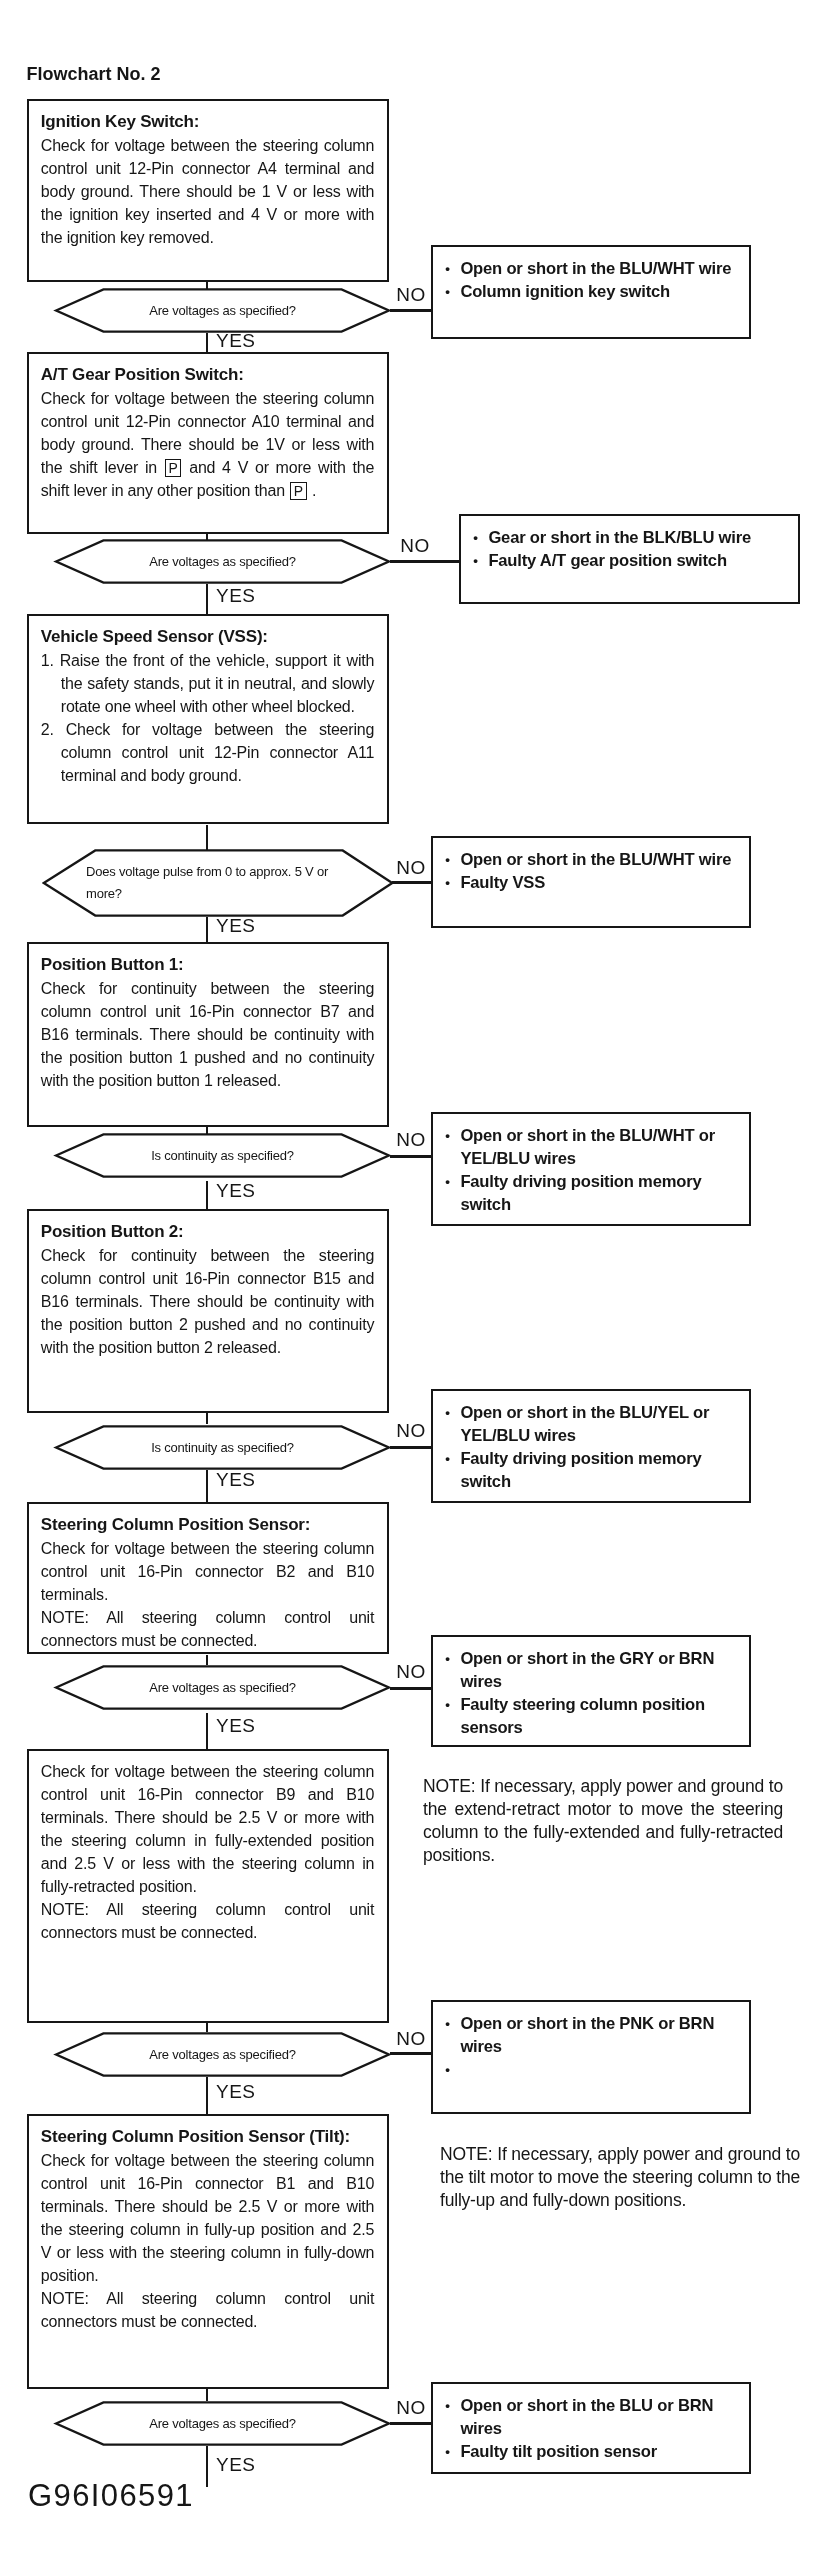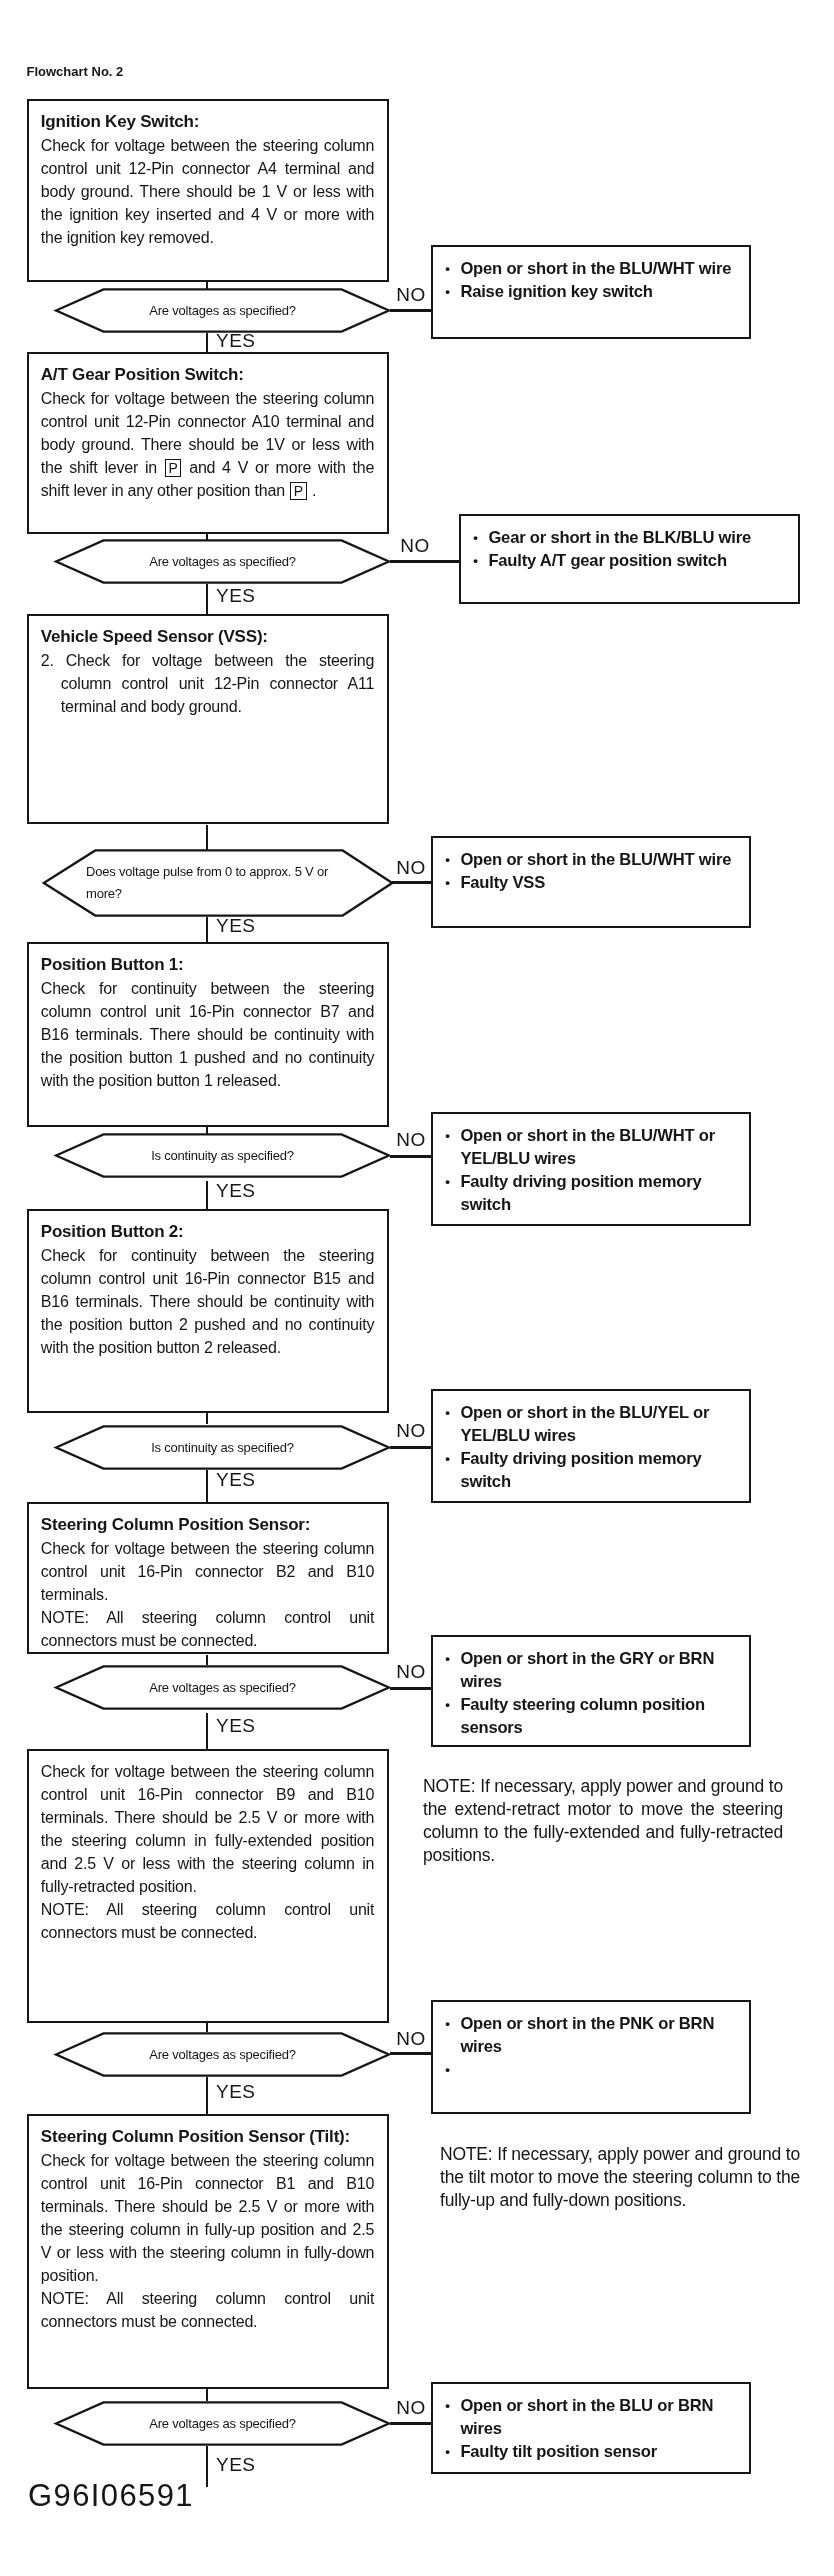--- a/index.html
+++ b/index.html
@@ -7,21 +7,21 @@
     position:relative;
     width:835px;height:2576px;
     background:#ffffff;
     font-family:"Liberation Sans","DejaVu Sans",sans-serif;
     color:#161616;
     overflow:hidden;
   }
   .abs{position:absolute;box-sizing:border-box;}
   .doc-title{
     left:26.5px;top:64px;width:303px;
-    font-size:13px;font-weight:bold;letter-spacing:0px;
+    font-size:18px;font-weight:bold;letter-spacing:0px;
   }
   .pbox{
     left:26.5px;width:362px;
     border:2.4px solid #161616;background:#fff;
     padding:8.5px 12.3px 7.6px 12.3px;
   }
   .ptitle{font-size:17px;font-weight:bold;line-height:24px;letter-spacing:-0.2px;}
   .pbody{font-size:16px;line-height:23px;text-align:justify;letter-spacing:-0.2px;}
   .pnote{font-size:16px;line-height:23px;text-align:justify;letter-spacing:-0.2px;}
   .boxp{
@@ -73,21 +73,21 @@
   <div class="abs hexwrap" style="top:288px;">
     <svg width="339" height="45" viewBox="0 0 358 48">
       <polygon points="1.5,24 52,1.5 306,1.5 356.5,24 306,46.5 52,46.5" fill="#ffffff" stroke="#161616" stroke-width="2.5"></polygon>
     </svg>
     <div class="hextext">Are voltages as specified?</div>
   </div>
   <div class="abs lbl no-lbl" style="left:392px;top:284px;">NO</div>
   <div class="abs hline" style="left:390px;top:309px;width:41px;"></div>
   <div class="abs sbox" style="top:245px;height:94px;">
     <div class="cause"><span class="bullet">•</span><span>Open or short in the BLU/WHT wire</span></div>
-    <div class="cause"><span class="bullet">•</span><span>Raise ignition key switch</span></div>
+    <div class="cause"><span class="bullet">•</span><span>Column ignition key switch</span></div>
   </div>
   <div class="abs vline" style="top:333px;height:19px;"></div>
   <div class="abs lbl" style="left:216px;top:330px;">YES</div>
 
   <div class="abs pbox" style="top:352px;height:182px;">
     <div class="ptitle">A/T Gear Position Switch:</div>
     <div class="pbody"><span>Check for voltage between the steering column control unit 12-Pin connector A10 terminal and body ground. There should be 1V or less with the shift lever in </span><span class="boxp">P</span><span> and 4 V or more with the shift lever in any other position than </span><span class="boxp">P</span><span> .</span></div>
   </div>
   <div class="abs vline" style="top:534px;height:5.7px;"></div>
   <div class="abs hexwrap" style="top:539px;">
@@ -100,20 +100,21 @@
   <div class="abs hline" style="left:390px;top:560px;width:69px;"></div>
   <div class="abs sbox" style="left:459px;width:341px;top:514px;height:90px;">
     <div class="cause"><span class="bullet">•</span><span>Gear or short in the BLK/BLU wire</span></div>
     <div class="cause"><span class="bullet">•</span><span>Faulty A/T gear position switch</span></div>
   </div>
   <div class="abs vline" style="top:584px;height:30px;"></div>
   <div class="abs lbl" style="left:216px;top:585px;">YES</div>
 
   <div class="abs pbox" style="top:614px;height:210px;">
     <div class="ptitle">Vehicle Speed Sensor (VSS):</div>
+    <div class="chk-item"><span class="chk-num">1.</span> <span>Raise the front of the vehicle, support it with the safety stands, put it in neutral, and slowly rotate one wheel with other wheel blocked.</span></div>
     <div class="chk-item"><span class="chk-num">2.</span> <span>Check for voltage between the steering column control unit 12-Pin connector A11 terminal and body ground.</span></div>
   </div>
   <div class="abs vline" style="top:825px;height:24.6px;"></div>
   <div class="abs hexwrap" style="left:42px;width:352px;top:849px;height:68px;">
     <svg width="352" height="68" viewBox="0 0 372 72">
       <polygon points="1.5,36 56,1.5 318,1.5 370.5,36 318,70.5 56,70.5" fill="#ffffff" stroke="#161616" stroke-width="2.5"></polygon>
     </svg>
     <div class="hextext leftal" style="padding-right:57px;">Does voltage pulse from 0 to approx. 5 V or more?</div>
   </div>
   <div class="abs lbl no-lbl" style="left:392px;top:857px;">NO</div>

